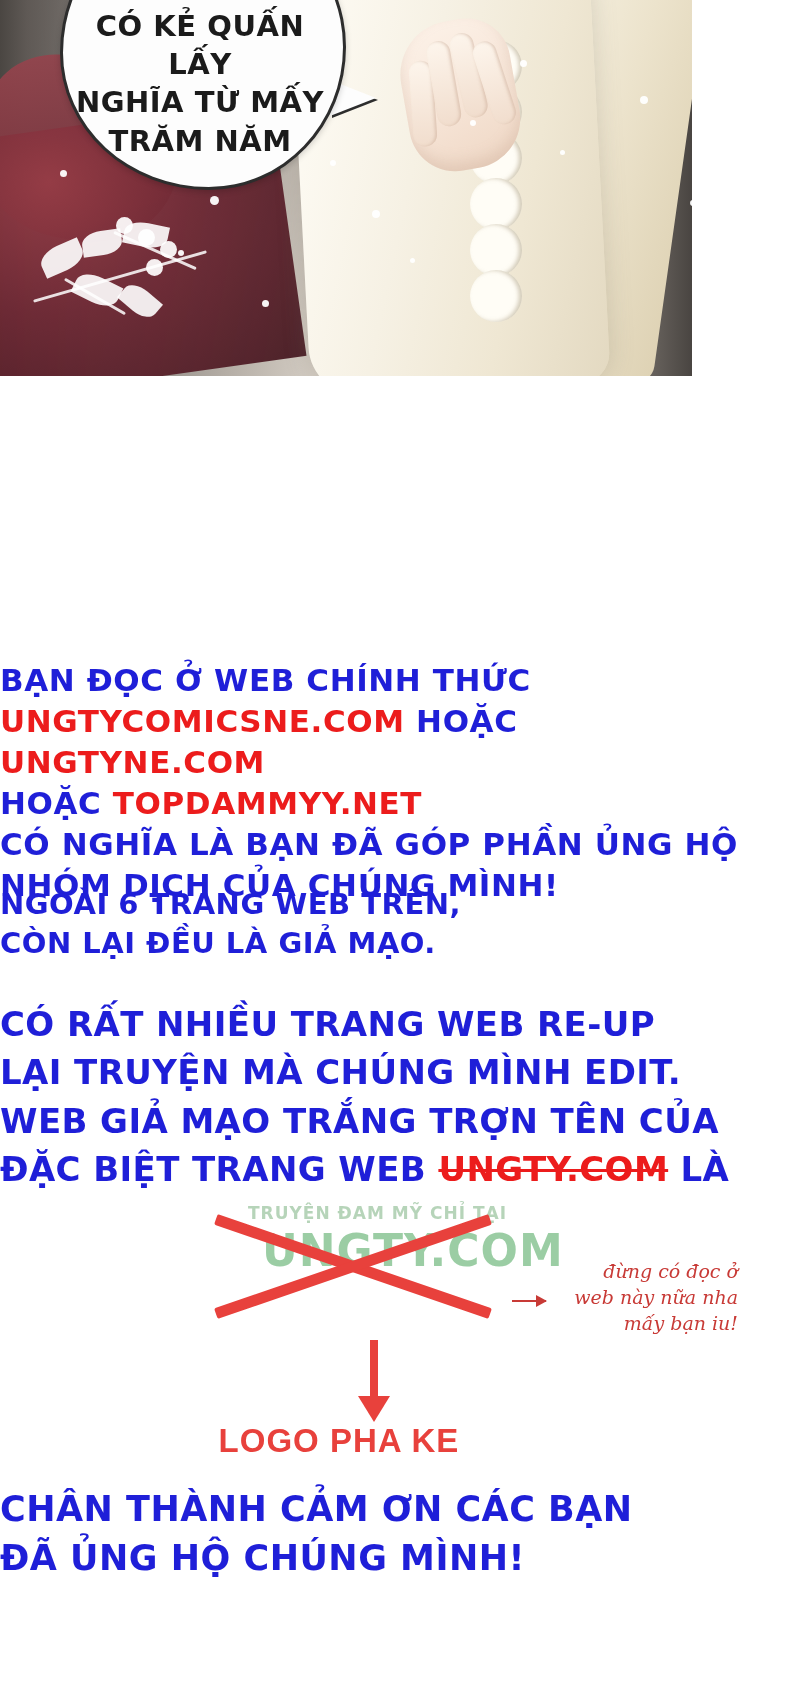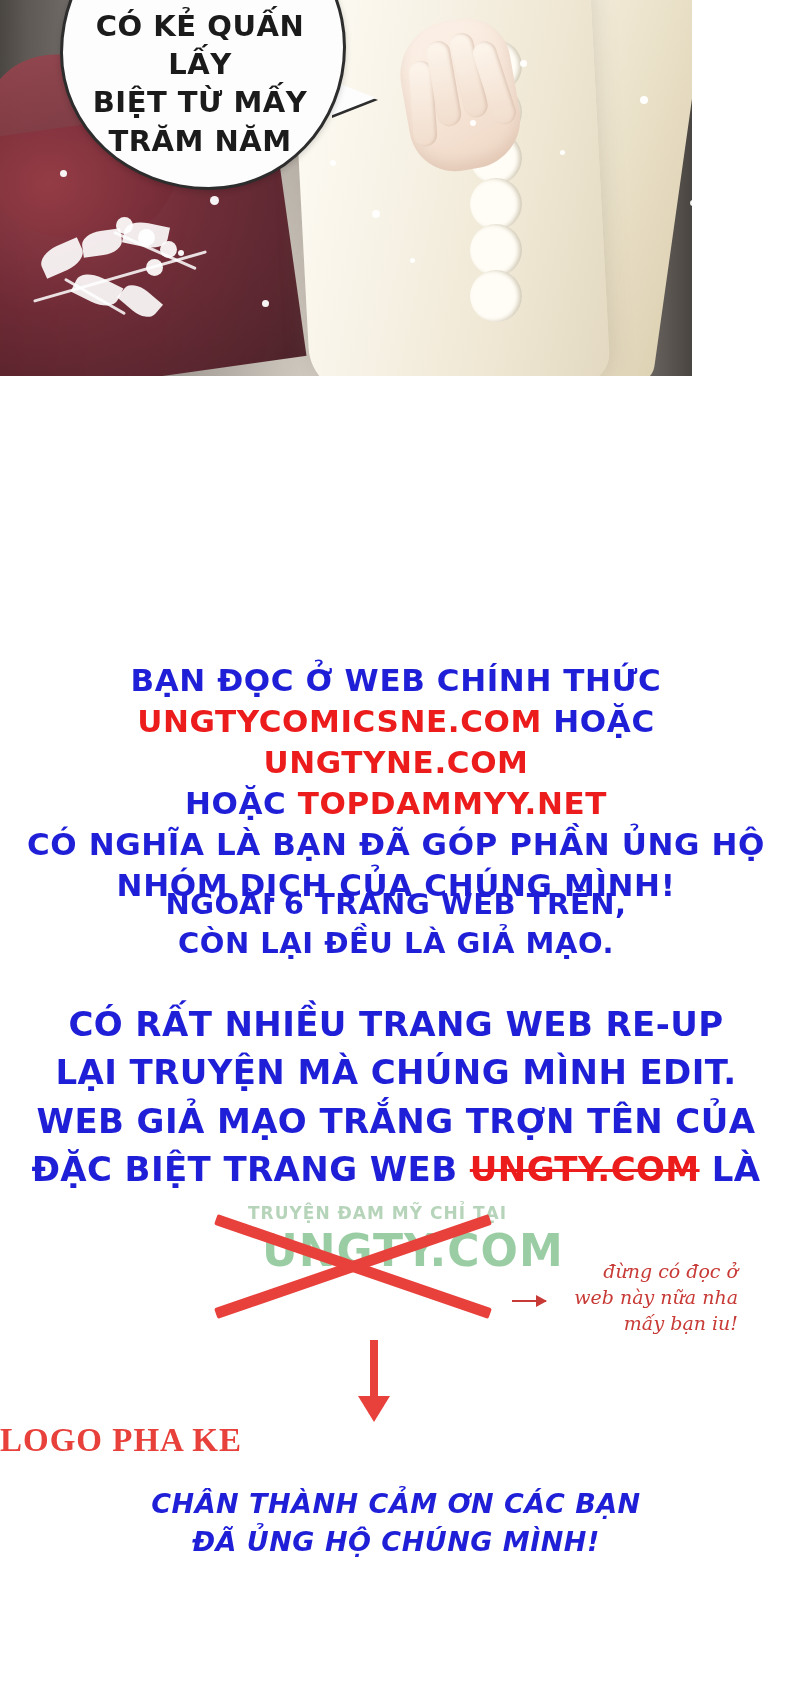--- a/index.html
+++ b/index.html
@@ -236,21 +236,21 @@
     position: absolute;
     left: 0;
     top: 400px;
     width: 792px;
     height: 1281px;
     background: #ffffff;
   }
   .notice-block {
     position: absolute;
     width: 792px;
-    text-align: center;
+    text-align: left;
     font-family: "DejaVu Sans", sans-serif;
     font-weight: 700;
   }
   .blue {
     color: #1f1fd8;
   }
   .red {
     color: #ec1c1c;
   }
 
@@ -273,24 +273,23 @@
     letter-spacing: 0.4px;
   }
   .strike {
     color: #ec1c1c;
     text-decoration: line-through;
     text-decoration-color: #ec1c1c;
     text-decoration-thickness: 3px;
   }
   .nb4 {
     top: 1085px;
-    font-size: 27px;
+    font-size: 35px;
     line-height: 1.4;
     letter-spacing: 0.5px;
-    font-style: italic;
   }
 
   
   .fake-logo-zone {
     position: absolute;
     left: 196px;
     top: 795px;
     width: 320px;
     height: 150px;
   }
@@ -352,21 +351,22 @@
     width: 0;
     height: 0;
     border-left: 16px solid transparent;
     border-right: 16px solid transparent;
     border-top: 26px solid #e8413c;
   }
   .logo-fake-label {
     position: absolute;
     top: 1022px;
     width: 678px;
-    font-family: Liberation Serif, serif;
+    text-align: center;
+    font-family: Liberation Sans, sans-serif;
     font-weight: 700;
     font-size: 33px;
     color: #e8413c;
     letter-spacing: 1px;
   }
 
   
   .side-note {
     position: absolute;
     left: 548px;
@@ -462,21 +462,21 @@
     <span style="left:730px; top:140px; width:5px;  height:5px;"></span>
     <span style="left:300px; top:40px;  width:5px;  height:5px;"></span>
     <span style="left:240px; top:90px;  width:6px;  height:6px;"></span>
   </div>
 
   <div class="balloon-tail"></div>
   <div class="balloon"></div>
   <div class="balloon-text">
     <div class="clipped">NGHE THẤY</div>
     <div>CÓ KẺ QUẤN LẤY</div>
-    <div>BIỆT TỪ MẤY</div>
+    <div>NGHĨA TỪ MẤY</div>
     <div>TRĂM NĂM</div>
   </div>
 </div>
 
 <div class="white-strip"></div>
 
 <div class="notice">
 
   <div class="notice-block nb1">
     <div class="blue">BẠN ĐỌC Ở WEB CHÍNH THỨC</div>

